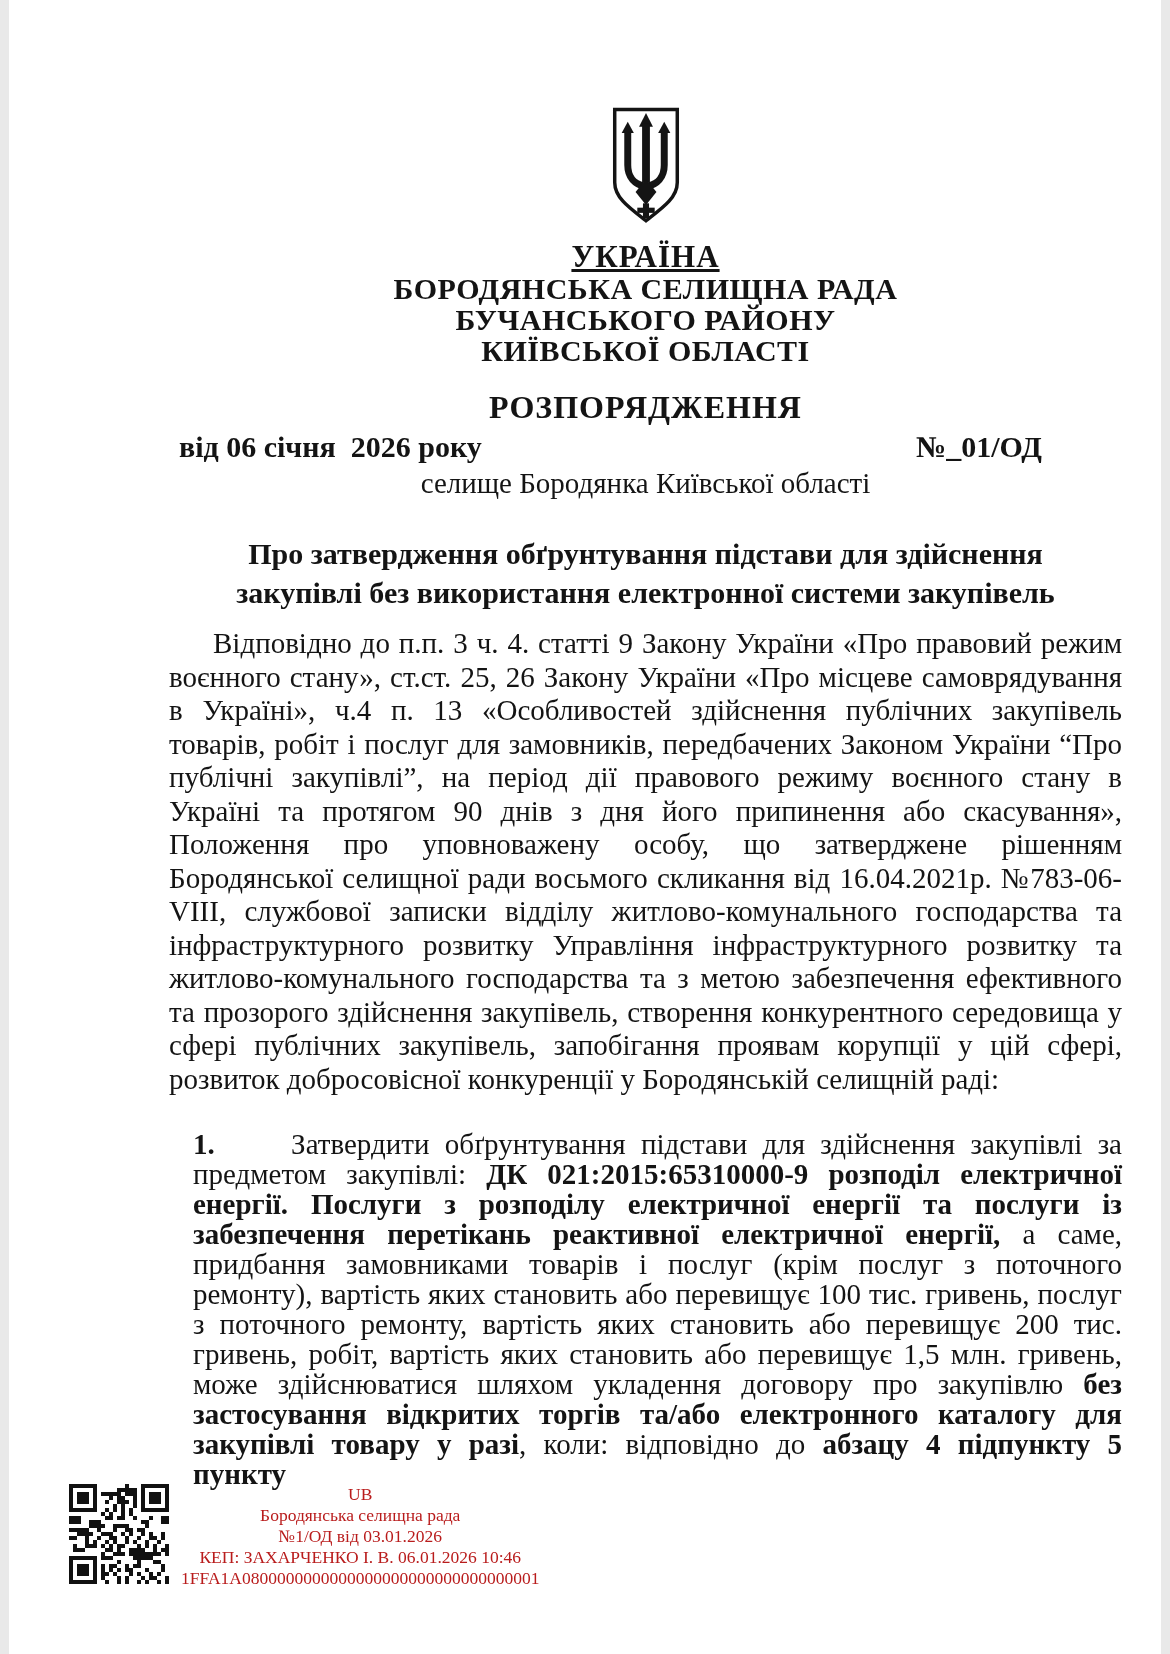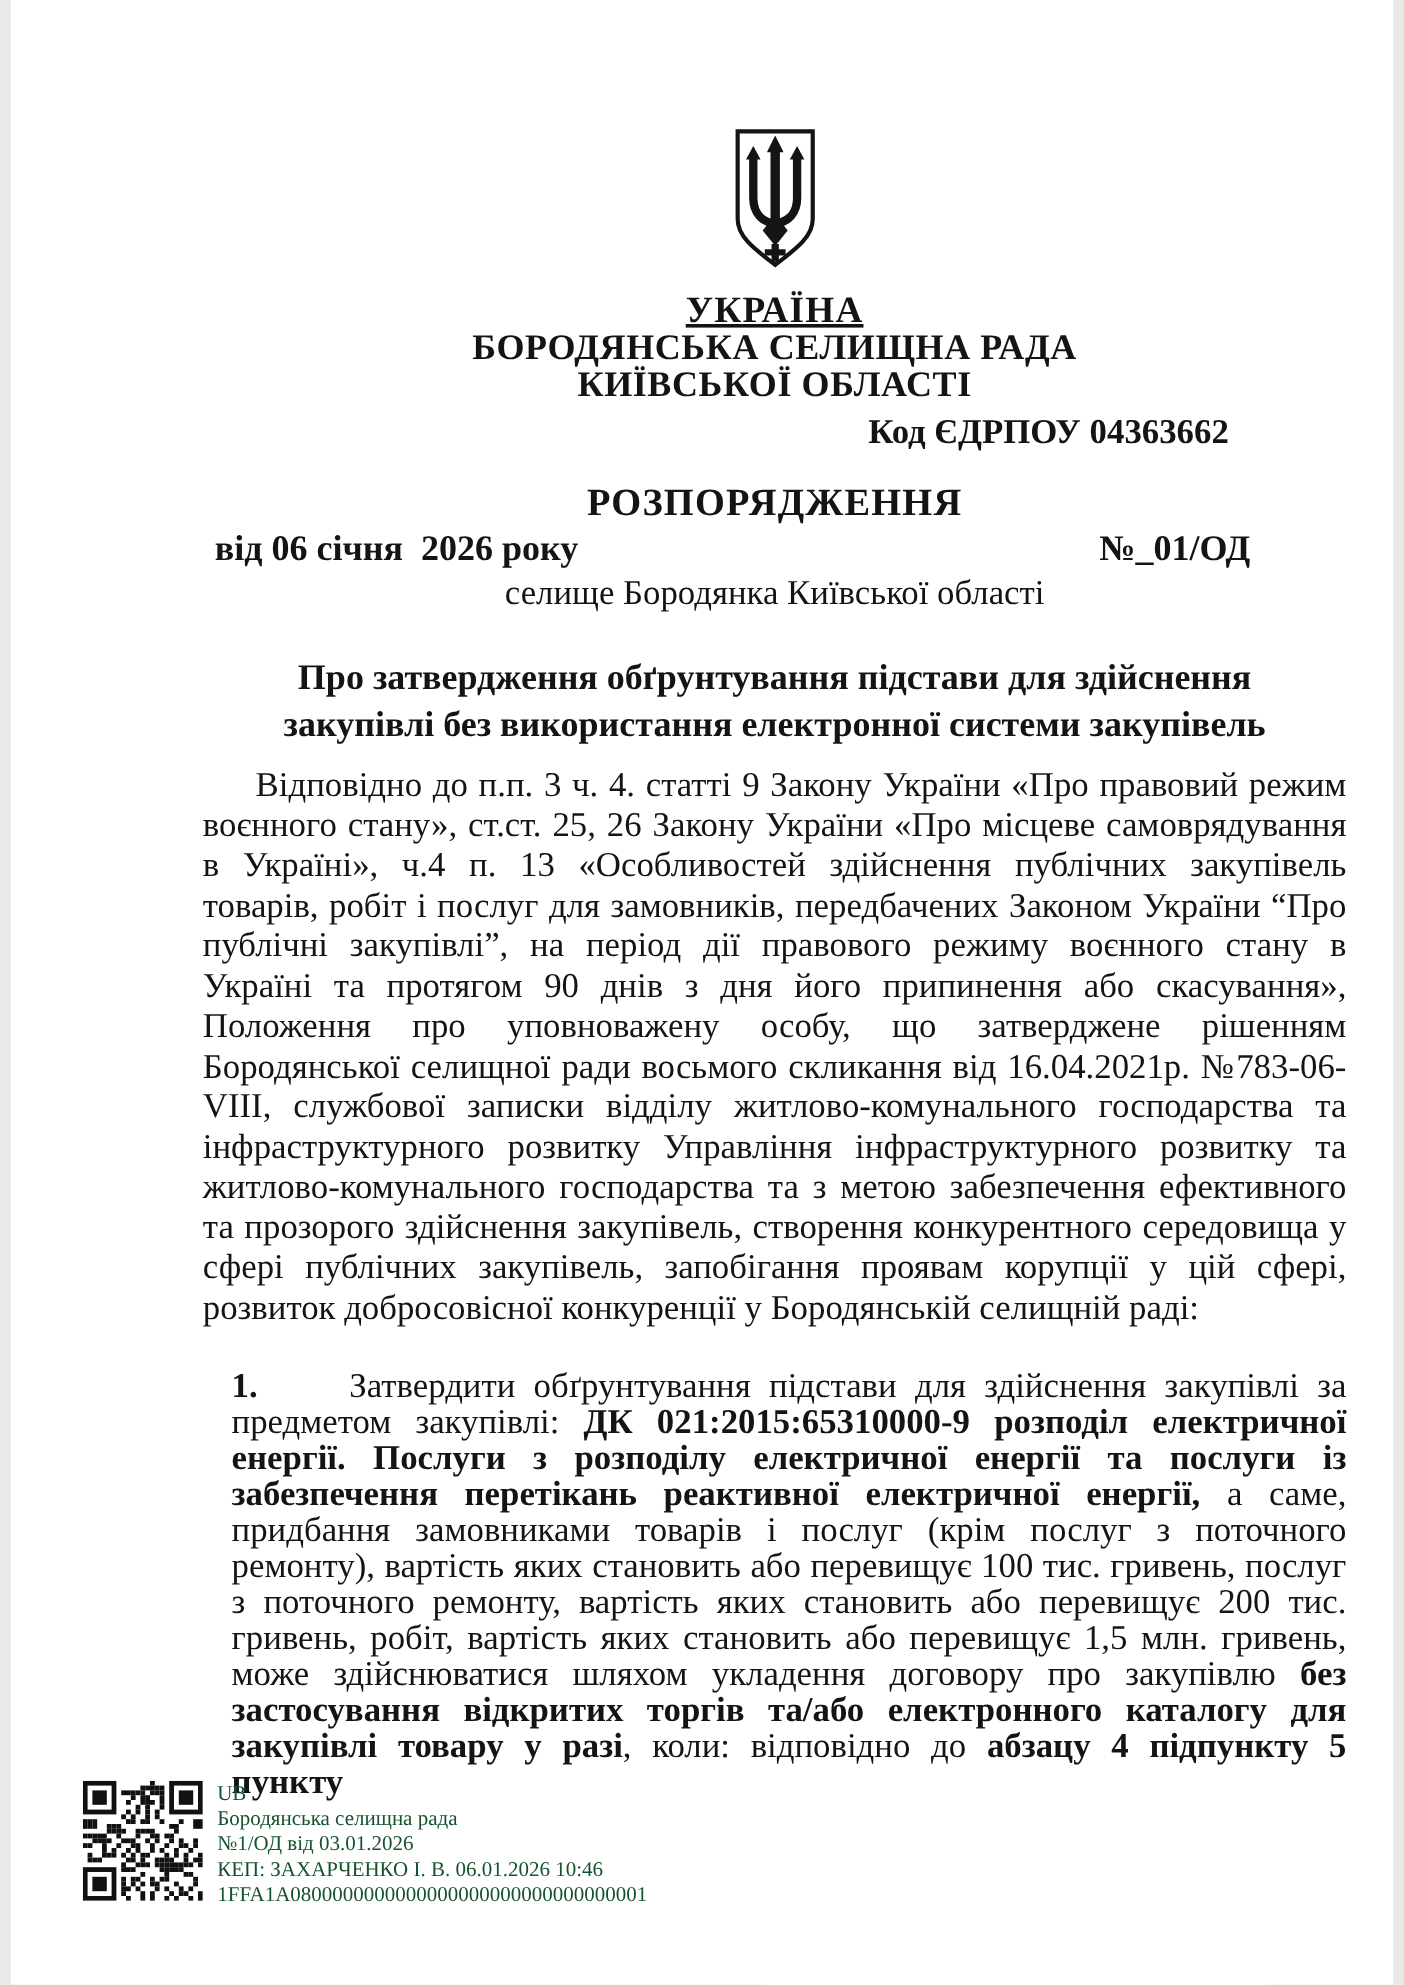--- a/index.html
+++ b/index.html
@@ -54,21 +54,21 @@
     margin-top:33px;margin-left:24px;
     font-size:29px;line-height:30px;text-align:justify;
   }
   .para2 span.b{font-weight:bold;}
   .stamp{
     position:absolute;left:60px;top:1484px;
     display:flex;align-items:flex-start;
   }
   .stamp-text{
     margin-left:12px;
-    font-size:17.5px;line-height:21px;color:#14532d;
+    font-size:17.5px;line-height:21px;color:#b91c1c;text-align:center;
   }
   .stamp-text div{white-space:nowrap;}
 </style>
 </head>
 <body>
 
 <div class="page">
   <div class="content">
 
     <div class="emblem-wrap">
@@ -81,22 +81,22 @@
         <path d="M71,18 L64,31 L78,31 Z" fill="#141414"></path>
         <path d="M71,28 V68 C71,83 62,90 53,92" stroke="#141414" stroke-width="8" fill="none"></path>
         <path d="M50,84 L62,99 L50,114 L38,99 Z" fill="#141414"></path>
         <path d="M50,112 V129" stroke="#141414" stroke-width="7" fill="none"></path>
         <path d="M40,120 H60" stroke="#141414" stroke-width="6" fill="none"></path>
       </svg>
     </div>
 
     <div class="country">УКРАЇНА</div>
     <div class="org-line">БОРОДЯНСЬКА СЕЛИЩНА РАДА</div>
+    <div class="org-line">БУЧАНСЬКОГО РАЙОНУ</div>
     <div class="org-line">КИЇВСЬКОЇ ОБЛАСТІ</div>
-    <div class="edrpou">Код ЄДРПОУ 04363662</div>
 
     <div class="doc-type">РОЗПОРЯДЖЕННЯ</div>
 
     <div class="num-row">
       <span class="date">від 06 січня  2026 року</span>
       <span class="number">№_01/ОД</span>
     </div>
 
     <div class="place-line">селище Бородянка Київської області</div>
 

